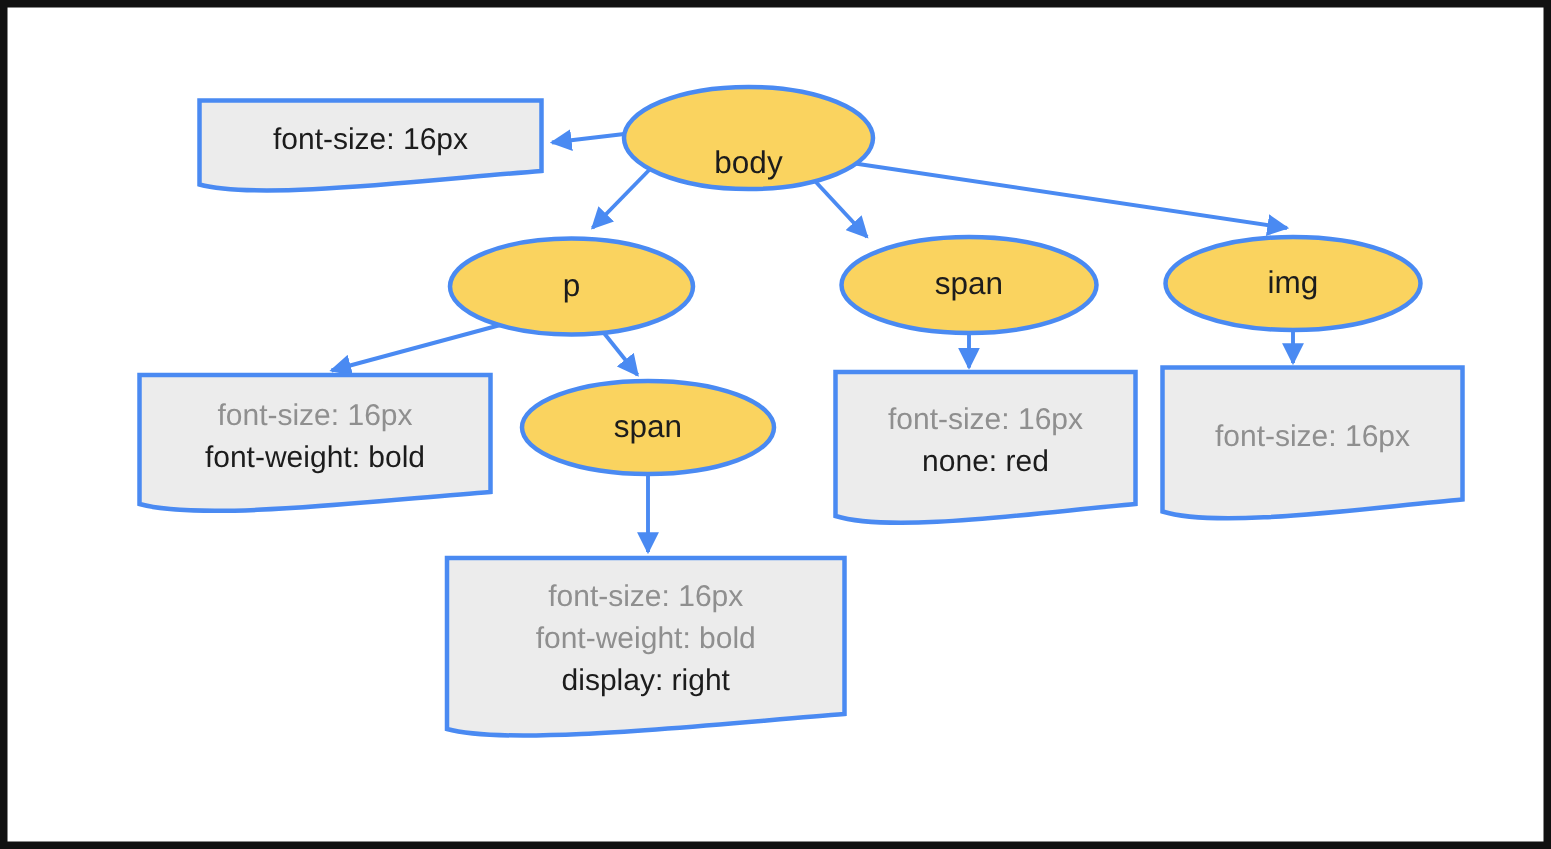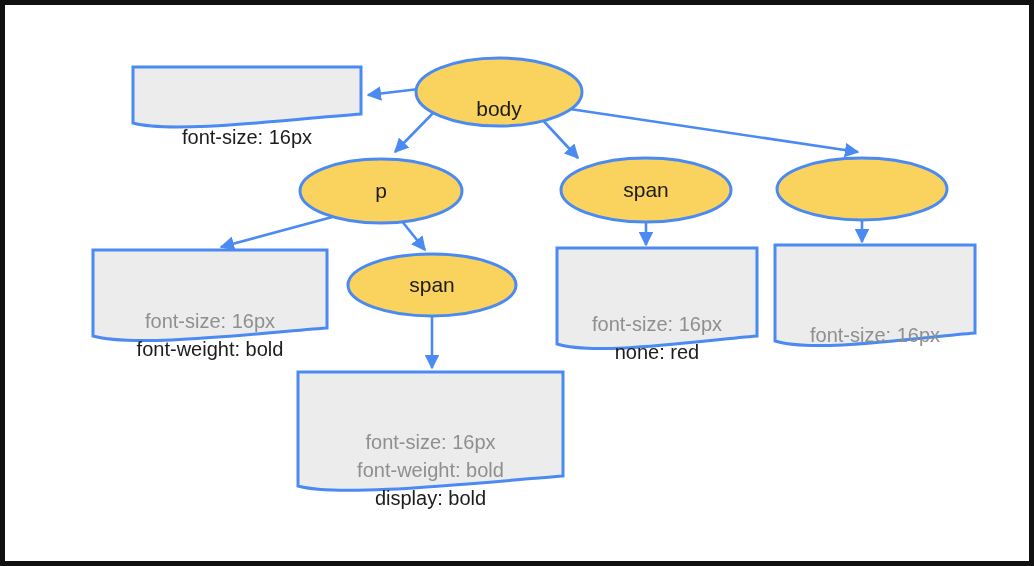--- a/index.html
+++ b/index.html
@@ -26,21 +26,20 @@
   .style-text {
     position: absolute;
     display: flex;
     flex-direction: column;
     align-items: center;
     justify-content: center;
     text-align: center;
     font-size: 20px;
     line-height: 28px;
     pointer-events: none;
-    margin-top: 44px;
   }
   .style-line[data-status="inherited"] { color: #8f8f8f; }
   .style-line[data-status="declared"] { color: #1c1c1c; }
 </style>
 </head>
 <body>
 
 <div id="frame">
 
   <svg id="shapes" width="1034" height="566" viewBox="0 0 1034 566">
@@ -75,20 +74,21 @@
       <ellipse cx="376" cy="186" rx="81" ry="32" fill="#FAD35F" stroke="#4A8AF2"></ellipse>
       <ellipse cx="641" cy="185" rx="85" ry="32" fill="#FAD35F" stroke="#4A8AF2"></ellipse>
       <ellipse cx="857" cy="184" rx="85" ry="31" fill="#FAD35F" stroke="#4A8AF2"></ellipse>
       <ellipse cx="427" cy="280" rx="84" ry="31" fill="#FAD35F" stroke="#4A8AF2"></ellipse>
     </g>
   </svg>
 
   <div class="node-label" style="left:411px; top:70px; width:166px; height:68px;">body</div>
   <div class="node-label" style="left:295px; top:154px; width:162px; height:64px;">p</div>
   <div class="node-label" style="left:556px; top:153px; width:170px; height:64px;">span</div>
+  <div class="node-label" style="left:772px; top:153px; width:170px; height:62px;">img</div>
   <div class="node-label" style="left:343px; top:249px; width:168px; height:62px;">span</div>
 
   <div class="style-text" style="left:128px; top:62px; width:228px; height:52px;">
     <div class="style-line" data-status="declared">font-size: 16px</div>
   </div>
 
   <div class="style-text" style="left:88px; top:245px; width:234px; height:82px;">
     <div class="style-line" data-status="inherited">font-size: 16px</div>
     <div class="style-line" data-status="declared">font-weight: bold</div>
   </div>
@@ -98,16 +98,16 @@
     <div class="style-line" data-status="declared">none: red</div>
   </div>
 
   <div class="style-text" style="left:770px; top:240px; width:200px; height:92px;">
     <div class="style-line" data-status="inherited">font-size: 16px</div>
   </div>
 
   <div class="style-text" style="left:293px; top:367px; width:265px; height:108px;">
     <div class="style-line" data-status="inherited">font-size: 16px</div>
     <div class="style-line" data-status="inherited">font-weight: bold</div>
-    <div class="style-line" data-status="declared">display: bold</div>
+    <div class="style-line" data-status="declared">display: right</div>
   </div>
 
 </div>
 
 </body></html>

